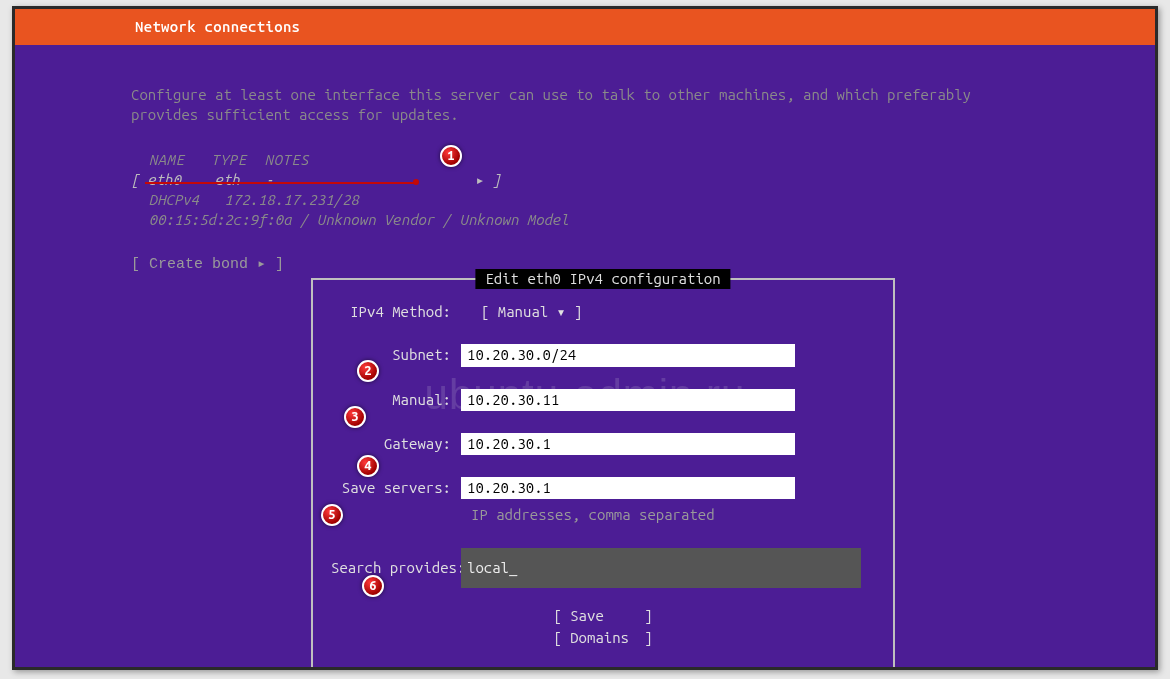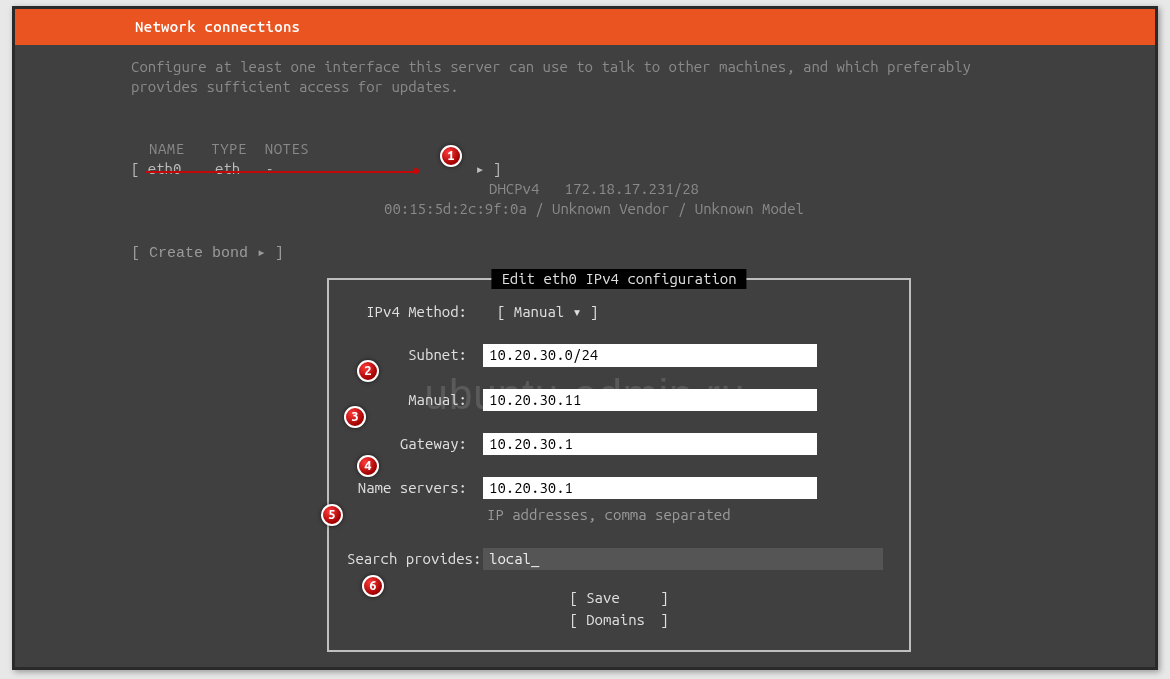--- a/index.html
+++ b/index.html
@@ -8,80 +8,80 @@
     background: #e8e8e8;
     font-family: "Ubuntu Mono", "DejaVu Sans Mono", "Consolas", monospace;
     font-size: 15px;
     line-height: 1.35;
     position: relative;
   }
   .frame {
     position: absolute;
     left: 12px; top: 6px;
     width: 1146px; height: 664px;
-    background: #404040;
+    background: #4c1d95;
     border: 3px solid #2a2a2a;
     box-shadow: 2px 2px 6px rgba(0,0,0,.35);
     color: #bababa;
     overflow: hidden;
   }
   .titlebar {
     background: #e95420;
     color: #fff;
     height: 36px;
     padding-left: 120px;
     display: flex;
     align-items: center;
     font-weight: 500;
     letter-spacing: .3px;
   }
   .content {
-    padding: 12px 116px 0 116px;
+    padding: 40px 116px 0 116px;
   }
   .intro { color: #8a8a8a; }
-  .iface-block { margin-top: 41px; color: #8a8a8a; }
+  .iface-block { margin-top: 24px; color: #8a8a8a; font-style: italic; }
   .iface-block .hdr { padding-left: 18px; letter-spacing: .5px; }
   .iface-row { position: relative; }
   .iface-row-text { color: #bdbdbd; }
-  .iface-sub { padding-left: 18px; text-align: center; }
+  .iface-sub { padding-left: 18px; }
   .redline {
     position: absolute;
     left: 14px; top: 12px;
     width: 270px; height: 2px;
     background: #c40808;
   }
   .reddot {
     position: absolute;
     width: 6px; height: 6px; border-radius: 50%;
     background: #c40808;
     left: 282px; top: 9px;
   }
   .create-bond { margin-top: 24px; color: #9a9a9a; font-family: Liberation Mono, monospace; }
   .dialog-wrap {
     position: absolute;
-    left: 312px; top: 269px;
+    left: 296px; top: 269px;
     width: 584px;
     border: 2px solid #bfbfbf;
     padding: 22px 18px 18px 18px;
   }
   .dialog-legend {
     position: absolute;
     top: -11px; left: 50%;
     transform: translateX(-50%);
     background: #000;
     padding: 0 10px;
     color: #e0e0e0;
     white-space: nowrap;
   }
   .dialog-row {
     display: flex;
     align-items: center;
     margin-bottom: 6px;
   }
-  .dialog-row.gap { margin-top: 22px; gap: 6px; }
+  .dialog-row.gap { margin-top: 22px; }
   .lbl {
     width: 130px;
     text-align: right;
     padding-right: 10px;
     color: #e0e0e0;
     white-space: nowrap;
   }
   .select {
     color: #e0e0e0;
     margin-left: 20px;
@@ -91,21 +91,21 @@
     color: #000;
     width: 334px;
     padding: 1px 6px;
     font-family: inherit;
     font-size: inherit;
   }
   .input-dim {
     background: #555;
     color: #eee;
     width: 400px;
-    padding: 1px 6px;
+    padding: 10px 6px;
     font-family: inherit;
     font-size: inherit;
   }
   .hint {
     color: #9a9a9a;
     padding-left: 140px;
     margin-top: 2px;
     margin-bottom: 2px;
   }
   .btns {
@@ -190,21 +190,21 @@
       <div class="lbl">Manual:</div>
       <div class="input-wht">10.20.30.11</div>
     </div>
 
     <div class="dialog-row gap">
       <div class="lbl">Gateway:</div>
       <div class="input-wht">10.20.30.1</div>
     </div>
 
     <div class="dialog-row gap">
-      <div class="lbl">Name servers:</div>
+      <div class="lbl">Save servers:</div>
       <div class="input-wht">10.20.30.1</div>
     </div>
     <div class="hint">IP addresses, comma separated</div>
 
     <div class="dialog-row gap">
       <div class="lbl">Search provides:</div>
       <div class="input-dim">local_</div>
     </div>
 
     <div class="btns">

